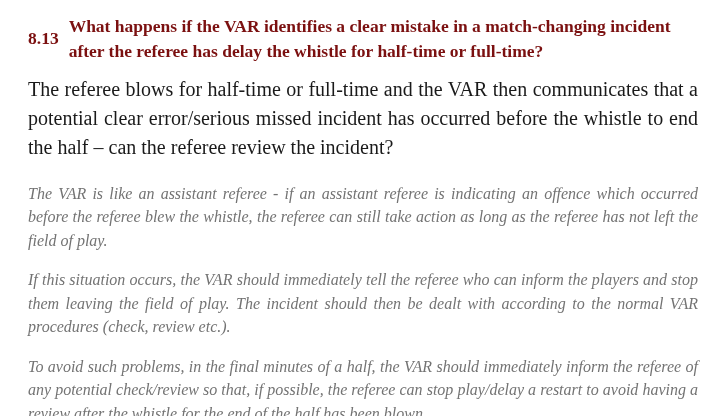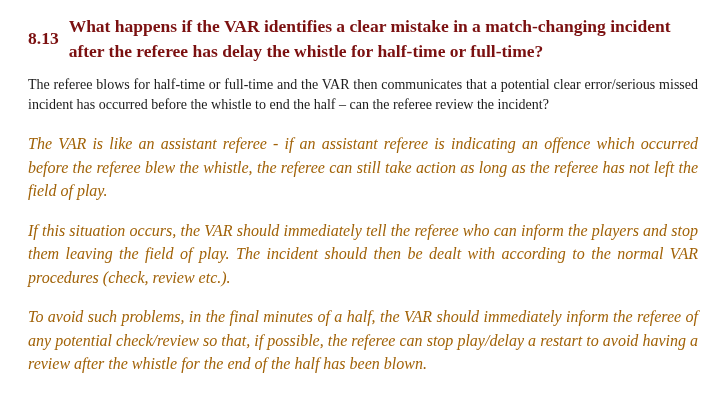--- a/index.html
+++ b/index.html
@@ -32,31 +32,31 @@
   .qnum {
     flex: 0 0 auto;
     padding-right: 10px;
     white-space: nowrap;
   }
   .qtext {
     flex: 1 1 auto;
     text-align: left;
   }
   .body-para {
-    font-size: 14px;
+    font-size: 20px;
     line-height: 1.45;
     margin-top: 11px;
     text-align: justify;
     color: #1a1a1a;
   }
   .italic-para {
     font-size: 16px;
     line-height: 1.47;
     font-style: italic;
-    color: #a16207;
+    color: #737373;
     text-align: justify;
     margin-top: 17px;
   }
   .italic-para.tight {
     margin-top: 8px;
   }
 </style>
 </head>
 <body>
 

